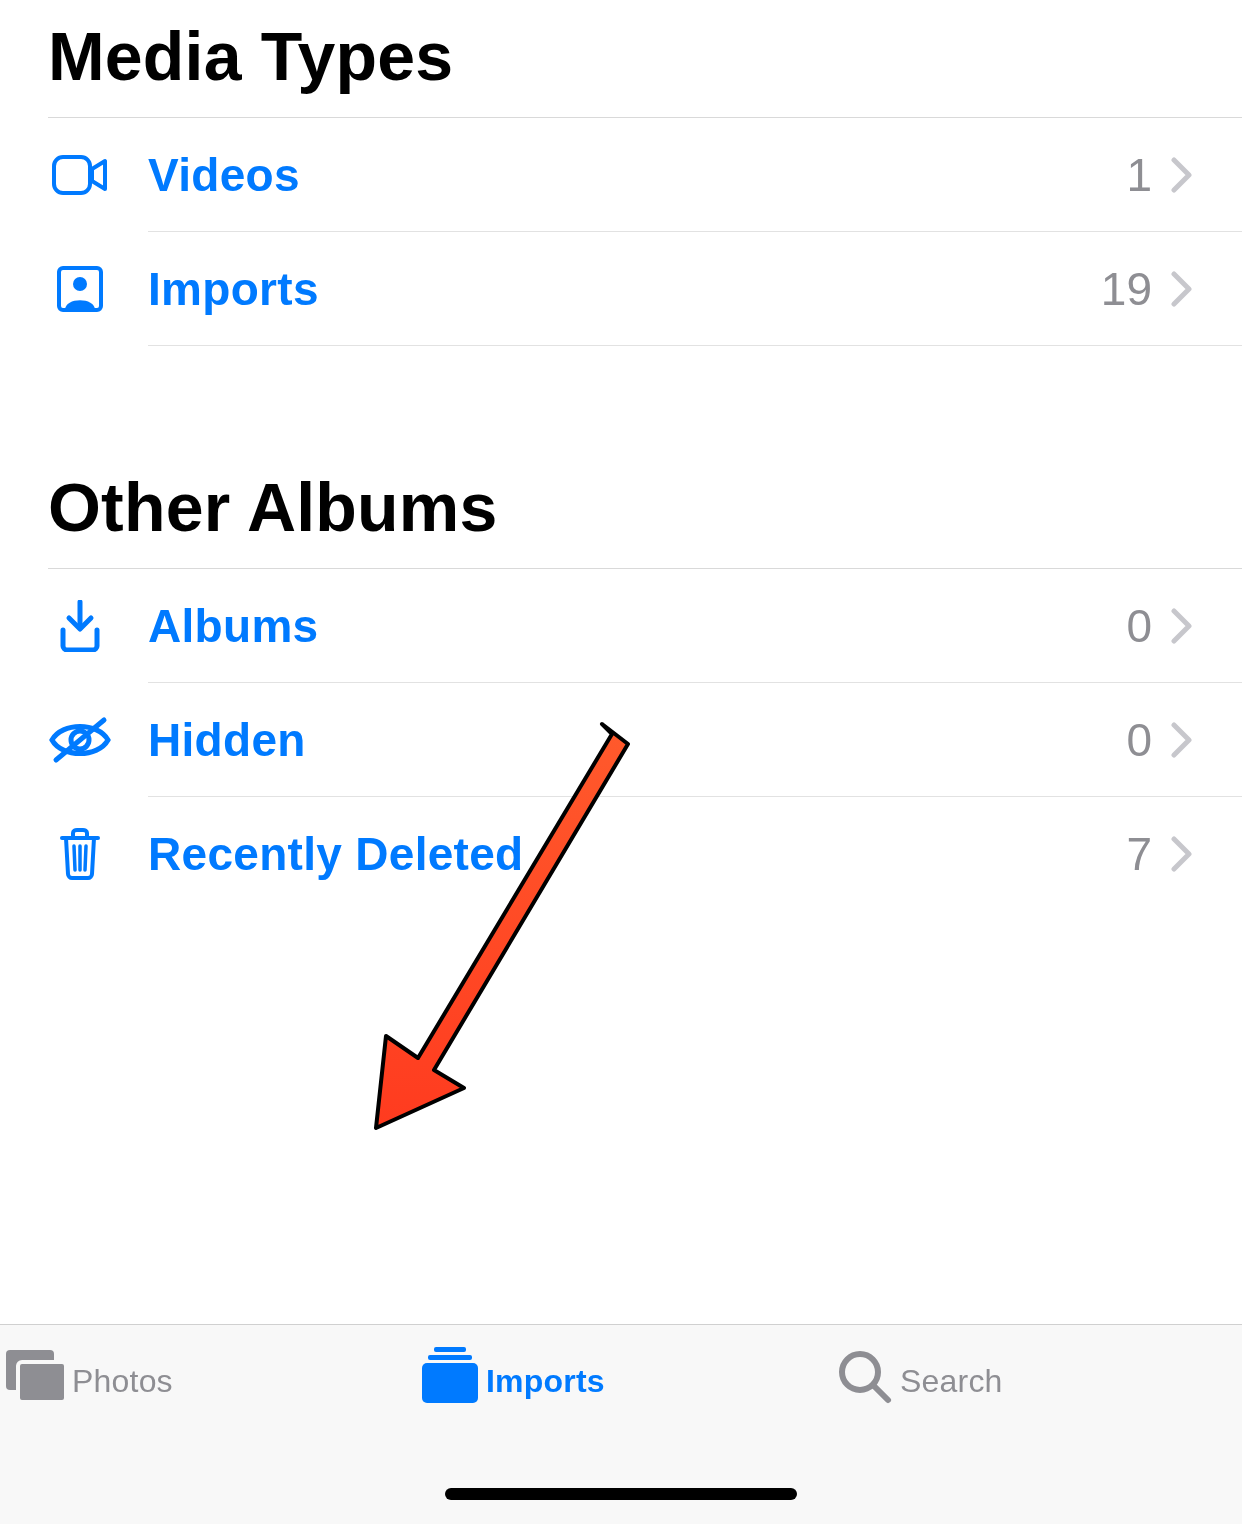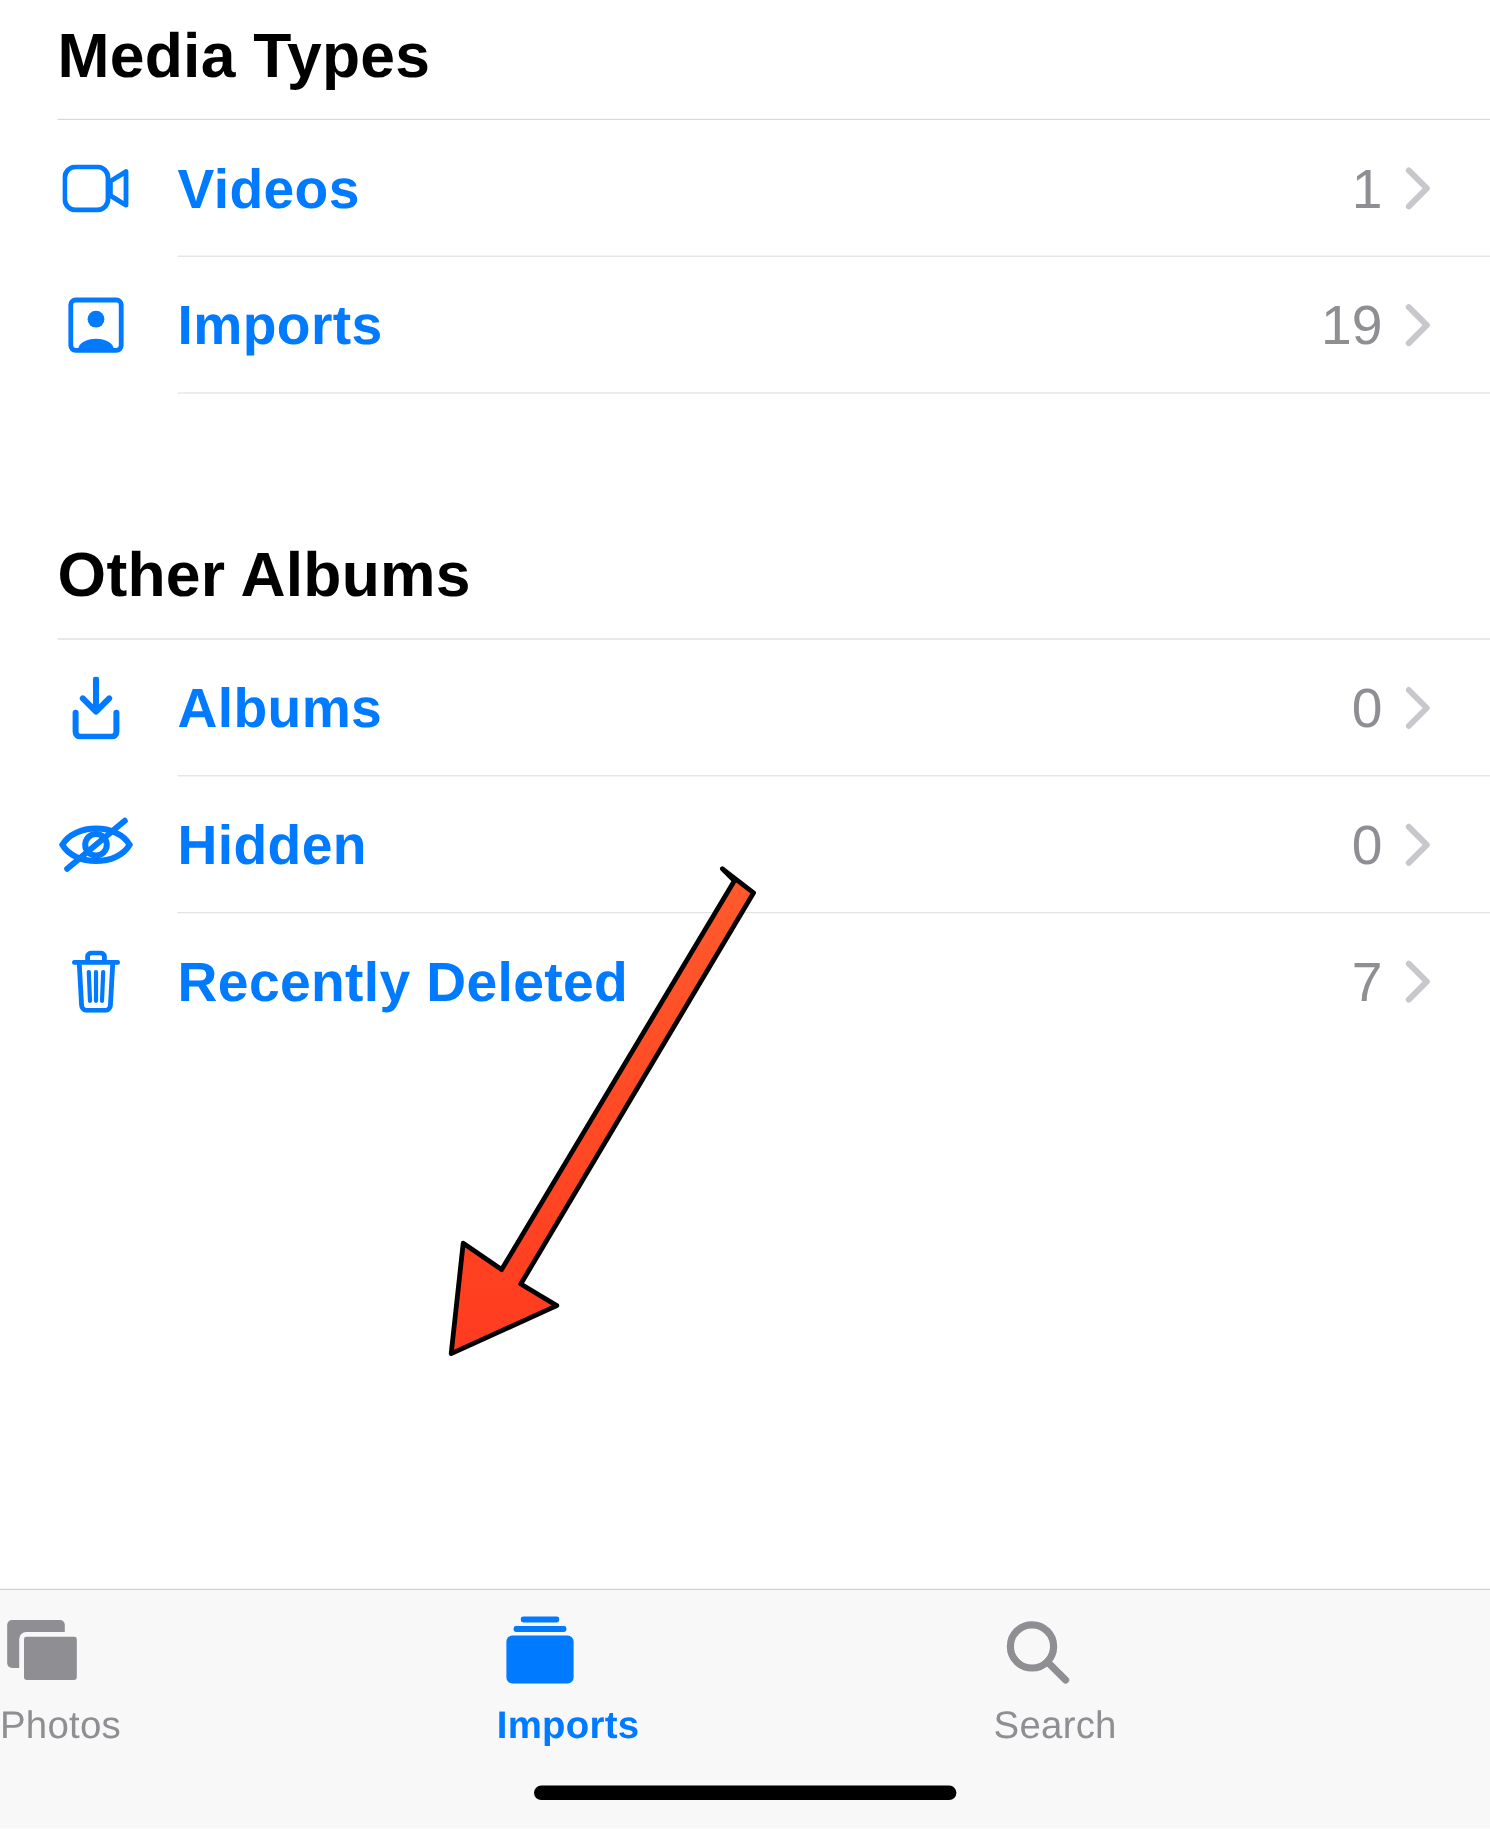--- a/index.html
+++ b/index.html
@@ -9,21 +9,21 @@
     font-family: -apple-system, "Helvetica Neue", Helvetica, Arial, sans-serif;
     background: #ffffff;
     overflow: hidden;
     position: relative;
   }
   .content {
     padding-top: 5px;
     width: 100%;
   }
   .section-title {
-    font-size: 52px;
+    font-size: 68px;
     font-weight: 700;
     color: #000;
     letter-spacing: 0.2px;
     padding: 12px 0 22px 48px;
   }
   .section-divider {
     height: 1px;
     background: #d9d9d9;
     margin-left: 48px;
   }
@@ -84,22 +84,22 @@
     height: 200px;
     background: #f8f8f8;
     border-top: 1px solid #d0d0d0;
     display: flex;
     align-items: flex-start;
     padding-top: 18px;
   }
   .tab {
     flex: 1;
     display: flex;
-    flex-direction: column;
-    align-items: flex-start;
+    flex-direction: row;
+    align-items: center;
     color: #8e8e93;
     cursor: pointer;
   }
   .tab.active { color: #007aff; }
   .tab .tab-icon {
     width: 72px;
     height: 66px;
     display: flex;
     align-items: center;
     justify-content: center;

